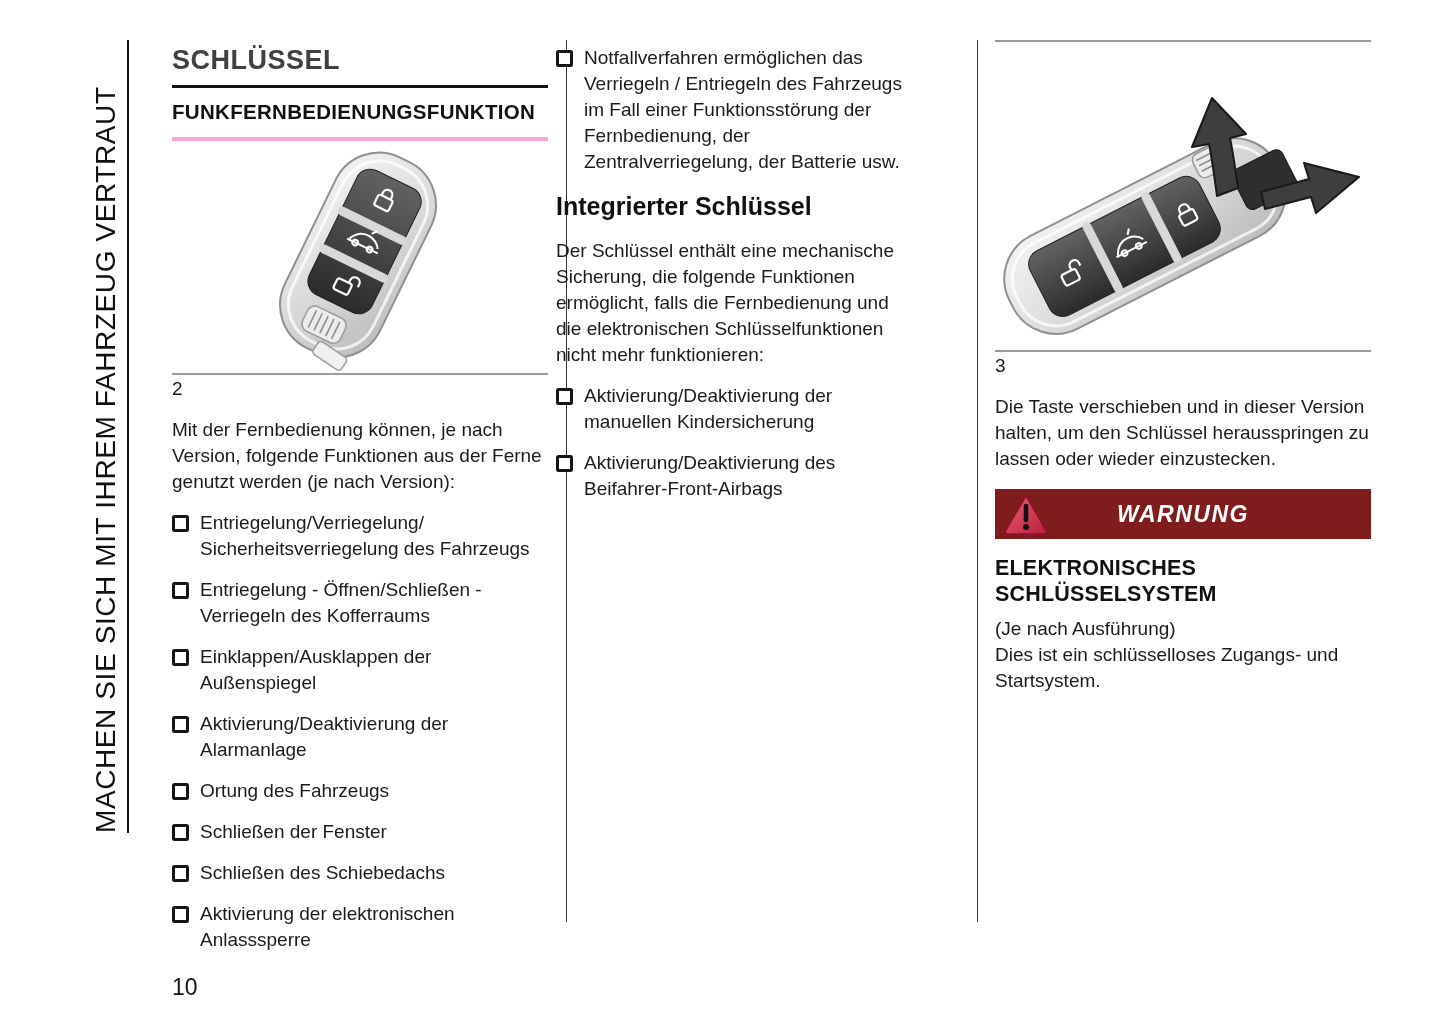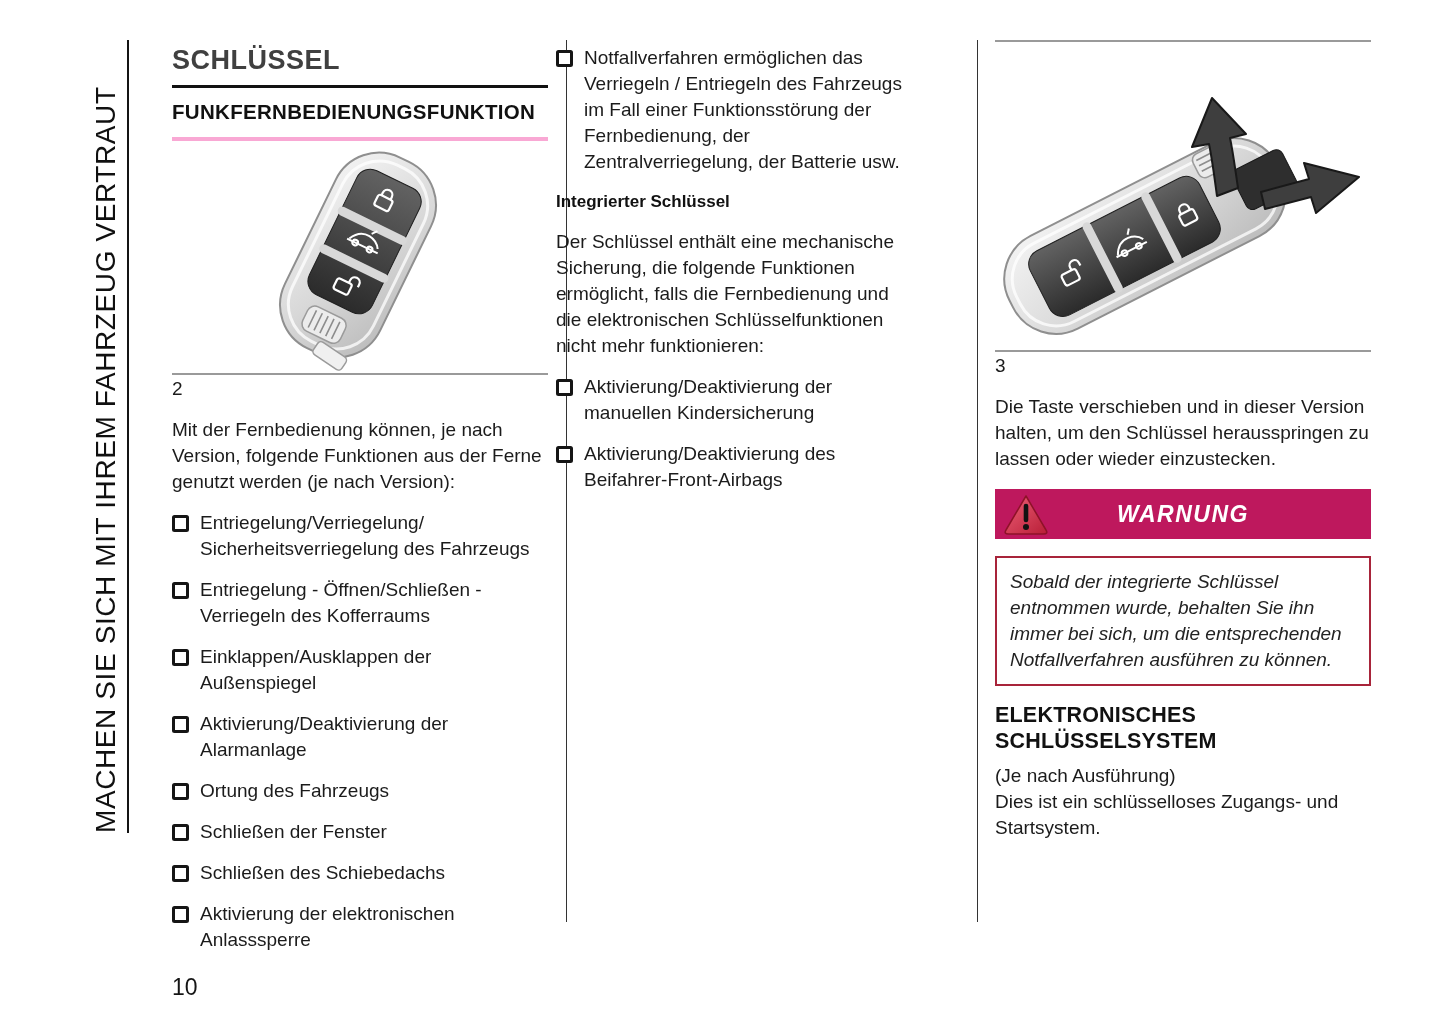--- a/index.html
+++ b/index.html
@@ -28,21 +28,21 @@
   .col3{left:995px;top:40px;width:376px;}
 
   h1{
     margin:0;font-size:27px;font-weight:700;letter-spacing:.5px;color:#404040;
     padding-bottom:9px;border-bottom:3px solid #111;
   }
   h2.sub{
     margin:12px 0 0;font-size:20.5px;font-weight:700;letter-spacing:.3px;color:#111;
     padding-bottom:13px;border-bottom:4px solid #f9a8d4;
   }
-  h3.inline-head{margin:17px 0 0;font-size:17px;font-weight:700;color:#111;}
+  h3.inline-head{margin:17px 0 0;font-size:25px;font-weight:700;color:#111;}
   h2.big{
     margin:16px 0 0;font-size:21.5px;font-weight:800;letter-spacing:.2px;color:#111;line-height:26px;
   }
 
   p{margin:0;font-size:19px;line-height:26px;}
   .mt{margin-top:17px;}
   .pp{margin:0;}
   .pp.first{margin-top:9px;}
 
   figure.fig{margin:0;display:flex;align-items:center;justify-content:center;}
@@ -53,21 +53,21 @@
   ul.blist{list-style:none;margin:0;padding:0;}
   ul.blist li{display:flex;gap:11px;margin-top:15px;align-items:flex-start;}
   ul.blist.start li:first-child{margin-top:0;}
   .cb{
     flex:none;width:11px;height:11px;border:3px solid #151515;border-radius:2.5px;
     margin-top:5px;display:inline-block;background:#fff;
   }
   .bt{font-size:19px;line-height:26px;}
 
   .warnbar{
-    margin-top:17px;height:50px;background:#be185d;display:flex;align-items:center;position:relative;
+    margin-top:17px;height:50px;background:#7f1d1d;display:flex;align-items:center;position:relative;
   }
   .warnbar .tri{position:absolute;left:8px;top:4px;line-height:0;}
   .warnlabel{
     flex:1;text-align:center;color:#ffffff;font-style:italic;font-weight:600;
     font-size:23px;letter-spacing:1.5px;
   }
   .warnbox{margin-top:17px;border:2px solid #a8243a;padding:11px 13px;}
   .warnbox p{font-style:italic;color:#222;}
 
   .pagenum{position:absolute;left:172px;top:974px;font-size:23px;color:#151515;}
@@ -244,23 +244,20 @@
             </linearGradient>
           </defs>
           <path d="M23,3 L43,37 Q45.5,41 40.5,41 H5.5 Q0.5,41 3,37 Z" fill="url(#gRed)" stroke="#8e1228" stroke-width="1.5" stroke-linejoin="round"></path>
           <path d="M23,13 V27" stroke="#121212" stroke-width="4.6" stroke-linecap="round"></path>
           <circle cx="23" cy="34" r="3" fill="#121212"></circle>
         </svg>
       </span>
       <span class="warnlabel">WARNUNG</span>
     </div>
 
-    <div class="warnbox">
-      <p>Sobald der integrierte Schlüssel entnommen wurde, behalten Sie ihn immer bei sich, um die entsprechenden Notfallverfahren ausführen zu können.</p>
-    </div>
 
     <h2 class="big">ELEKTRONISCHES SCHLÜSSELSYSTEM</h2>
     <p class="pp first">(Je nach Ausführung)</p>
     <p class="pp">Dies ist ein schlüsselloses Zugangs- und Startsystem.</p>
   </div>
 
   <div class="pagenum">10</div>
 </div>
 
 </body></html>

